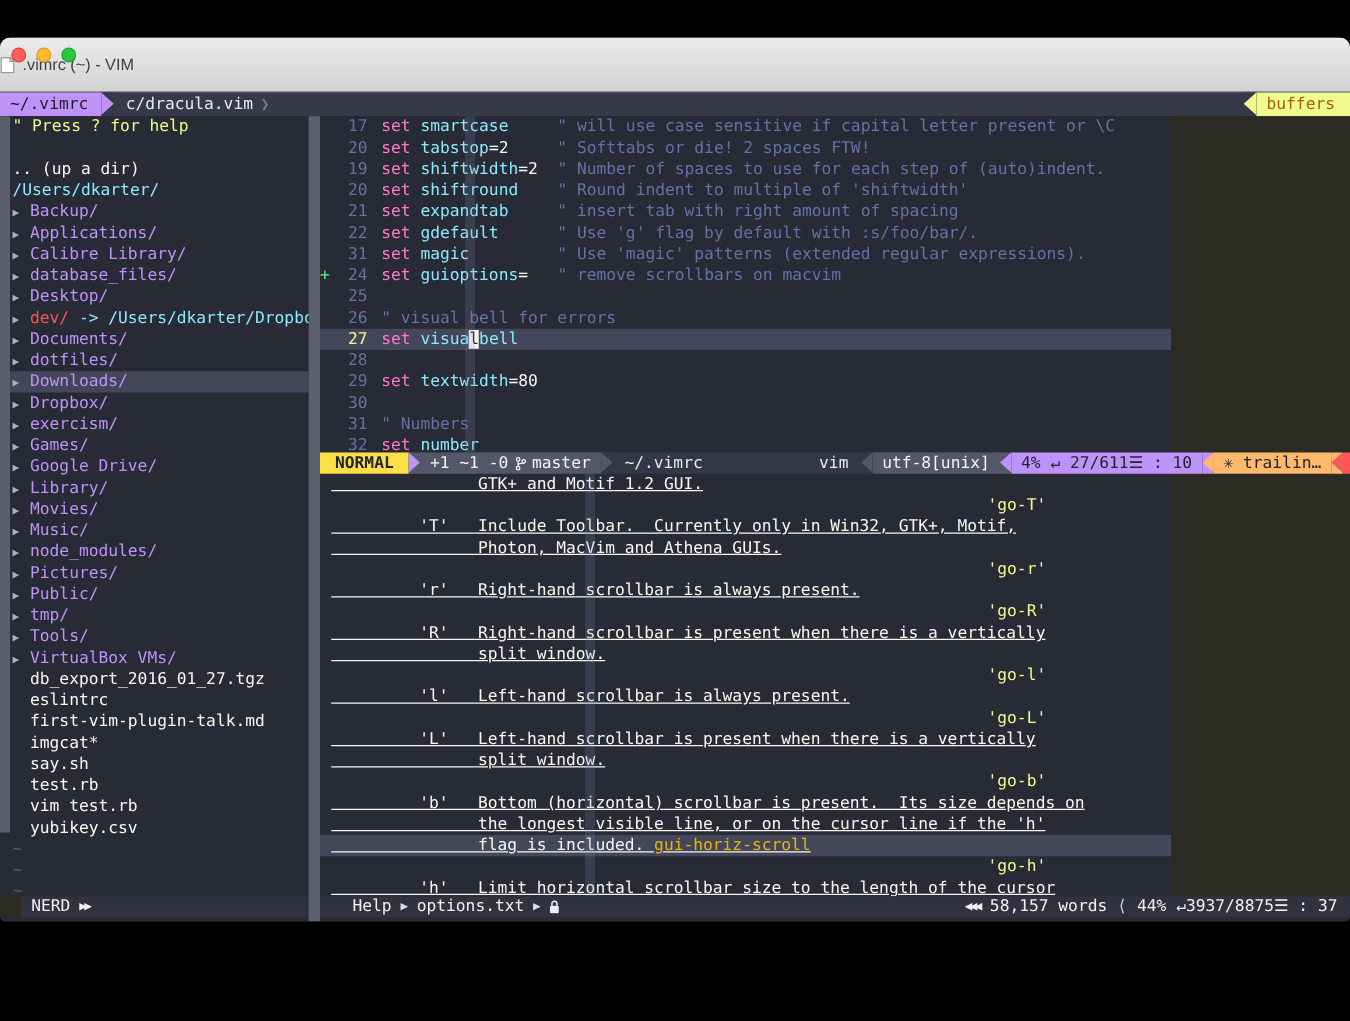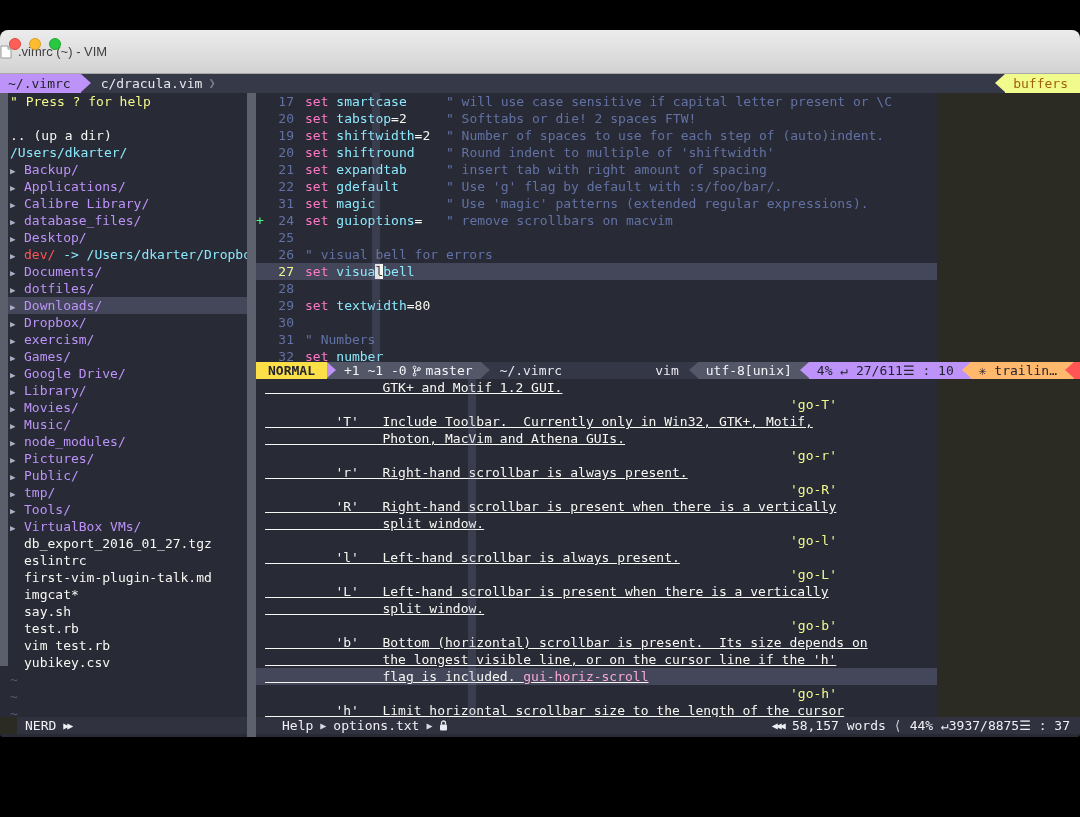--- a/index.html
+++ b/index.html
@@ -28,21 +28,21 @@
                  border-bottom:9.5px solid transparent; border-right:10px solid var(--r); }
   .tab-inactive { color:#e8e8f0; font-size:13px; line-height:19px; padding:0 6px 0 10px; }
   .tab-chev { color:#787d90; font-size:12px; line-height:19px; }
   .tab-spacer { flex:1; }
   .tab-buffers { background:#f1fa8c; color:#a16207; font-size:13px; line-height:19px; padding:0 12px 0 8px; }
   
   .content { position:relative; width:1080px; height:661px; background:#2b2b24; }
   .row { height:17px; line-height:17px; font-size:13px; white-space:pre; color:#f8f8f2; }
   .c-pink{color:#ff79c6;} .c-cyan{color:#8be9fd;} .c-fg{color:#f8f8f2;} .c-comment{color:#6272a4;}
   .c-yellow{color:#f1fa8c;} .c-red{color:#ff5555;} .c-purple{color:#bd93f9;}
-  .c-dim{color:#565b75;} .c-link{color:#f9a8d4;}
+  .c-dim{color:#565b75;} .c-link{color:#eab308;}
   .c-cursor{background:#f8f8f2; color:#282a36;}
   
   .nerd-scroll-track { position:absolute; left:0; top:0; width:8px; height:624px; background:#282a36; }
   .nerd-scroll-thumb { position:absolute; left:0; top:0; width:8px; height:573px; background:#5b5f6b; }
   .nerdtree { position:absolute; left:8px; top:0; width:239px; height:624px; background:#282a36; overflow:hidden; }
   .trow { padding-left:2px; }
   .trow.sel { background:#44475a; }
   .tarrow { display:inline-block; width:14px; color:#aab0c4; font-size:9px; }
   .tindent { display:inline-block; width:14px; }
   

